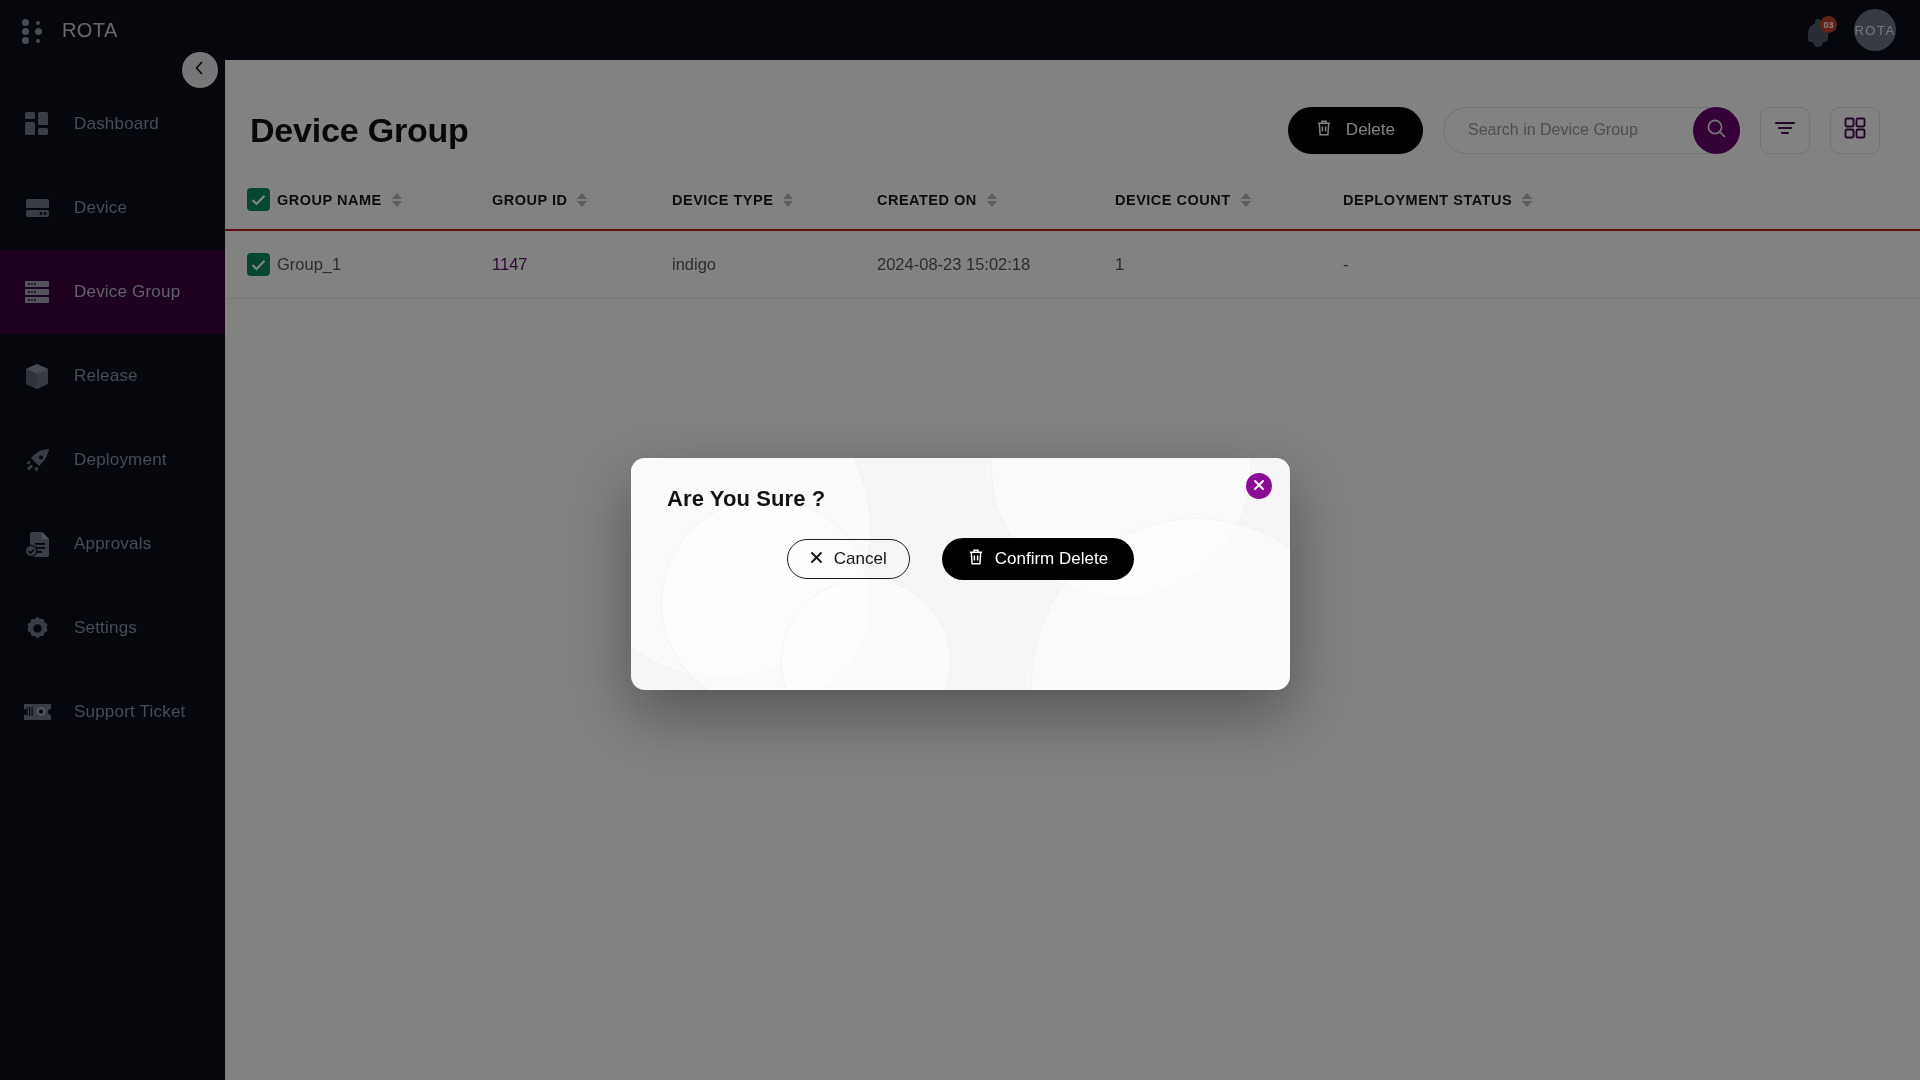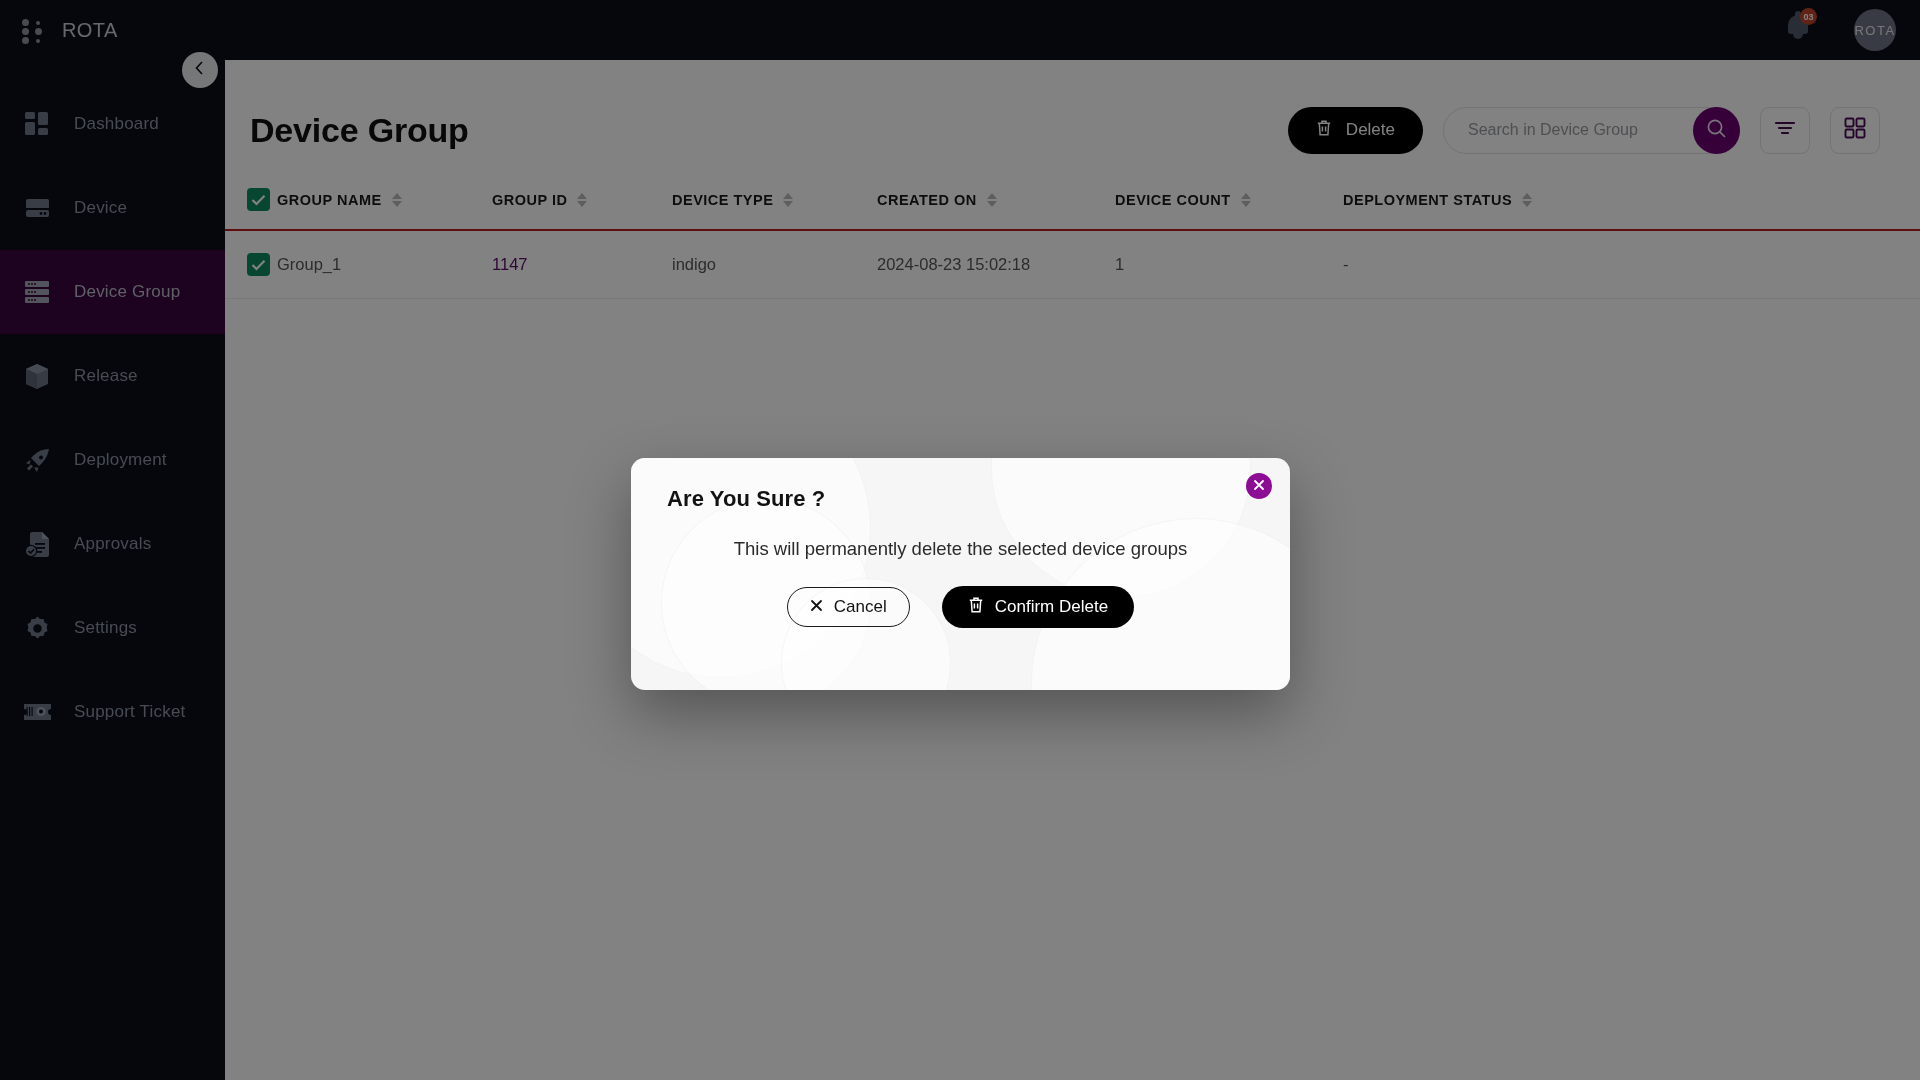--- a/index.html
+++ b/index.html
@@ -42,21 +42,21 @@
   .dots-icon i:nth-child(2){ width:4px;height:4px; left:14px;top:3px; }
   .dots-icon i:nth-child(3){ width:7px;height:7px; left:0;  top:10px;}
   .dots-icon i:nth-child(4){ width:7px;height:7px; left:13px;top:10px;}
   .dots-icon i:nth-child(5){ width:7px;height:7px; left:0;  top:19px;}
   .dots-icon i:nth-child(6){ width:4px;height:4px; left:14px;top:21px;}
   .brand-name {
     color: #c9cdd6; font-size: 20px; letter-spacing: .4px;
   }
   .topbar-right {
     margin-left: auto;
-    display: flex; align-items: flex-start; gap: 38px;
+    display: flex; align-items: flex-end; gap: 18px;
     padding-right: 24px;
   }
   .bell-wrap { position: relative; width: 32px; height: 34px; }
   .bell {
     position: absolute; left: 4px; top: 6px;
     width: 20px; height: 19px;
     background: #515a6b;
     border-radius: 10px 10px 3px 3px;
   }
   .bell::after {
@@ -570,21 +570,20 @@
     <button class="modal-close">
       <span>
         <svg width="12" height="12" viewBox="0 0 12 12" stroke="#fff" stroke-width="1.8" stroke-linecap="round">
           <path d="M2 2 10 10M10 2 2 10"></path>
         </svg>
       </span>
     </button>
 
     <div class="modal-body">
       <div class="modal-title">Are You Sure ?</div>
-      <div class="modal-msg">This will permanently delete the selected device groups</div>
 
       <div class="modal-actions">
         <button class="btn-cancel">
           <span>
             <svg width="13" height="13" viewBox="0 0 13 13" stroke="#111" stroke-width="1.8" stroke-linecap="round">
               <path d="M2 2 11 11M11 2 2 11"></path>
             </svg>
           </span>
           <span>Cancel</span>
         </button>

